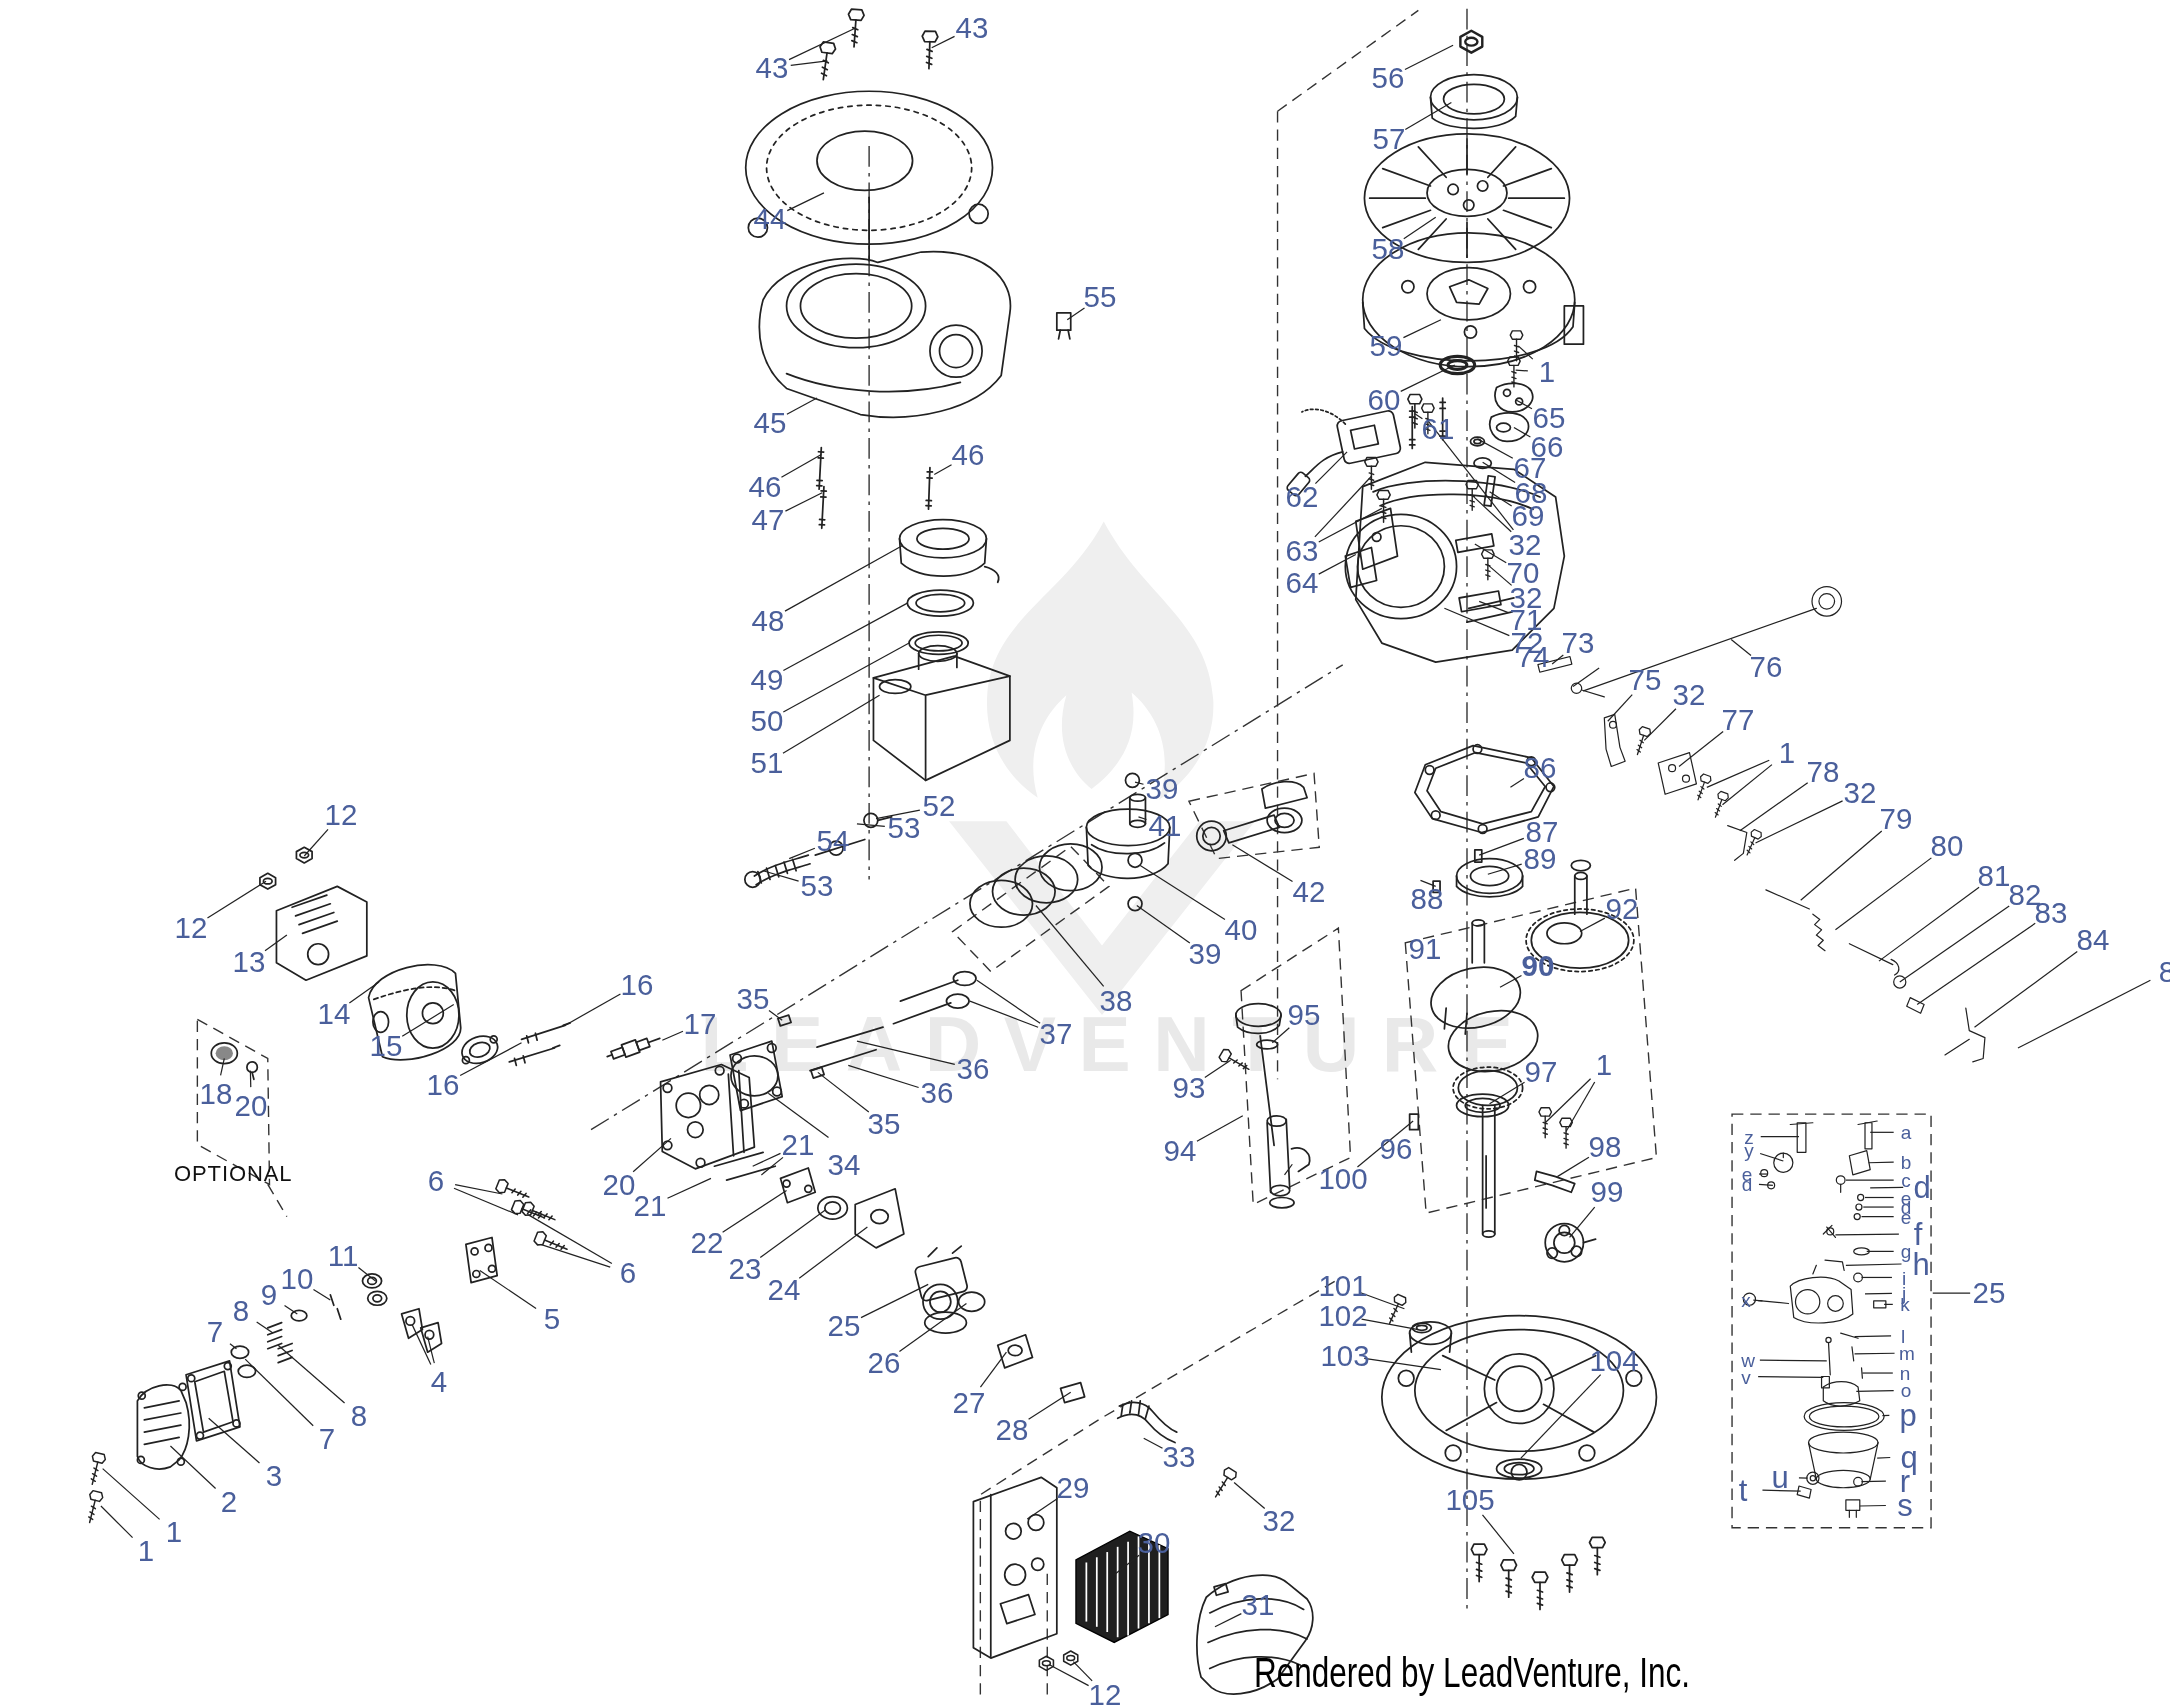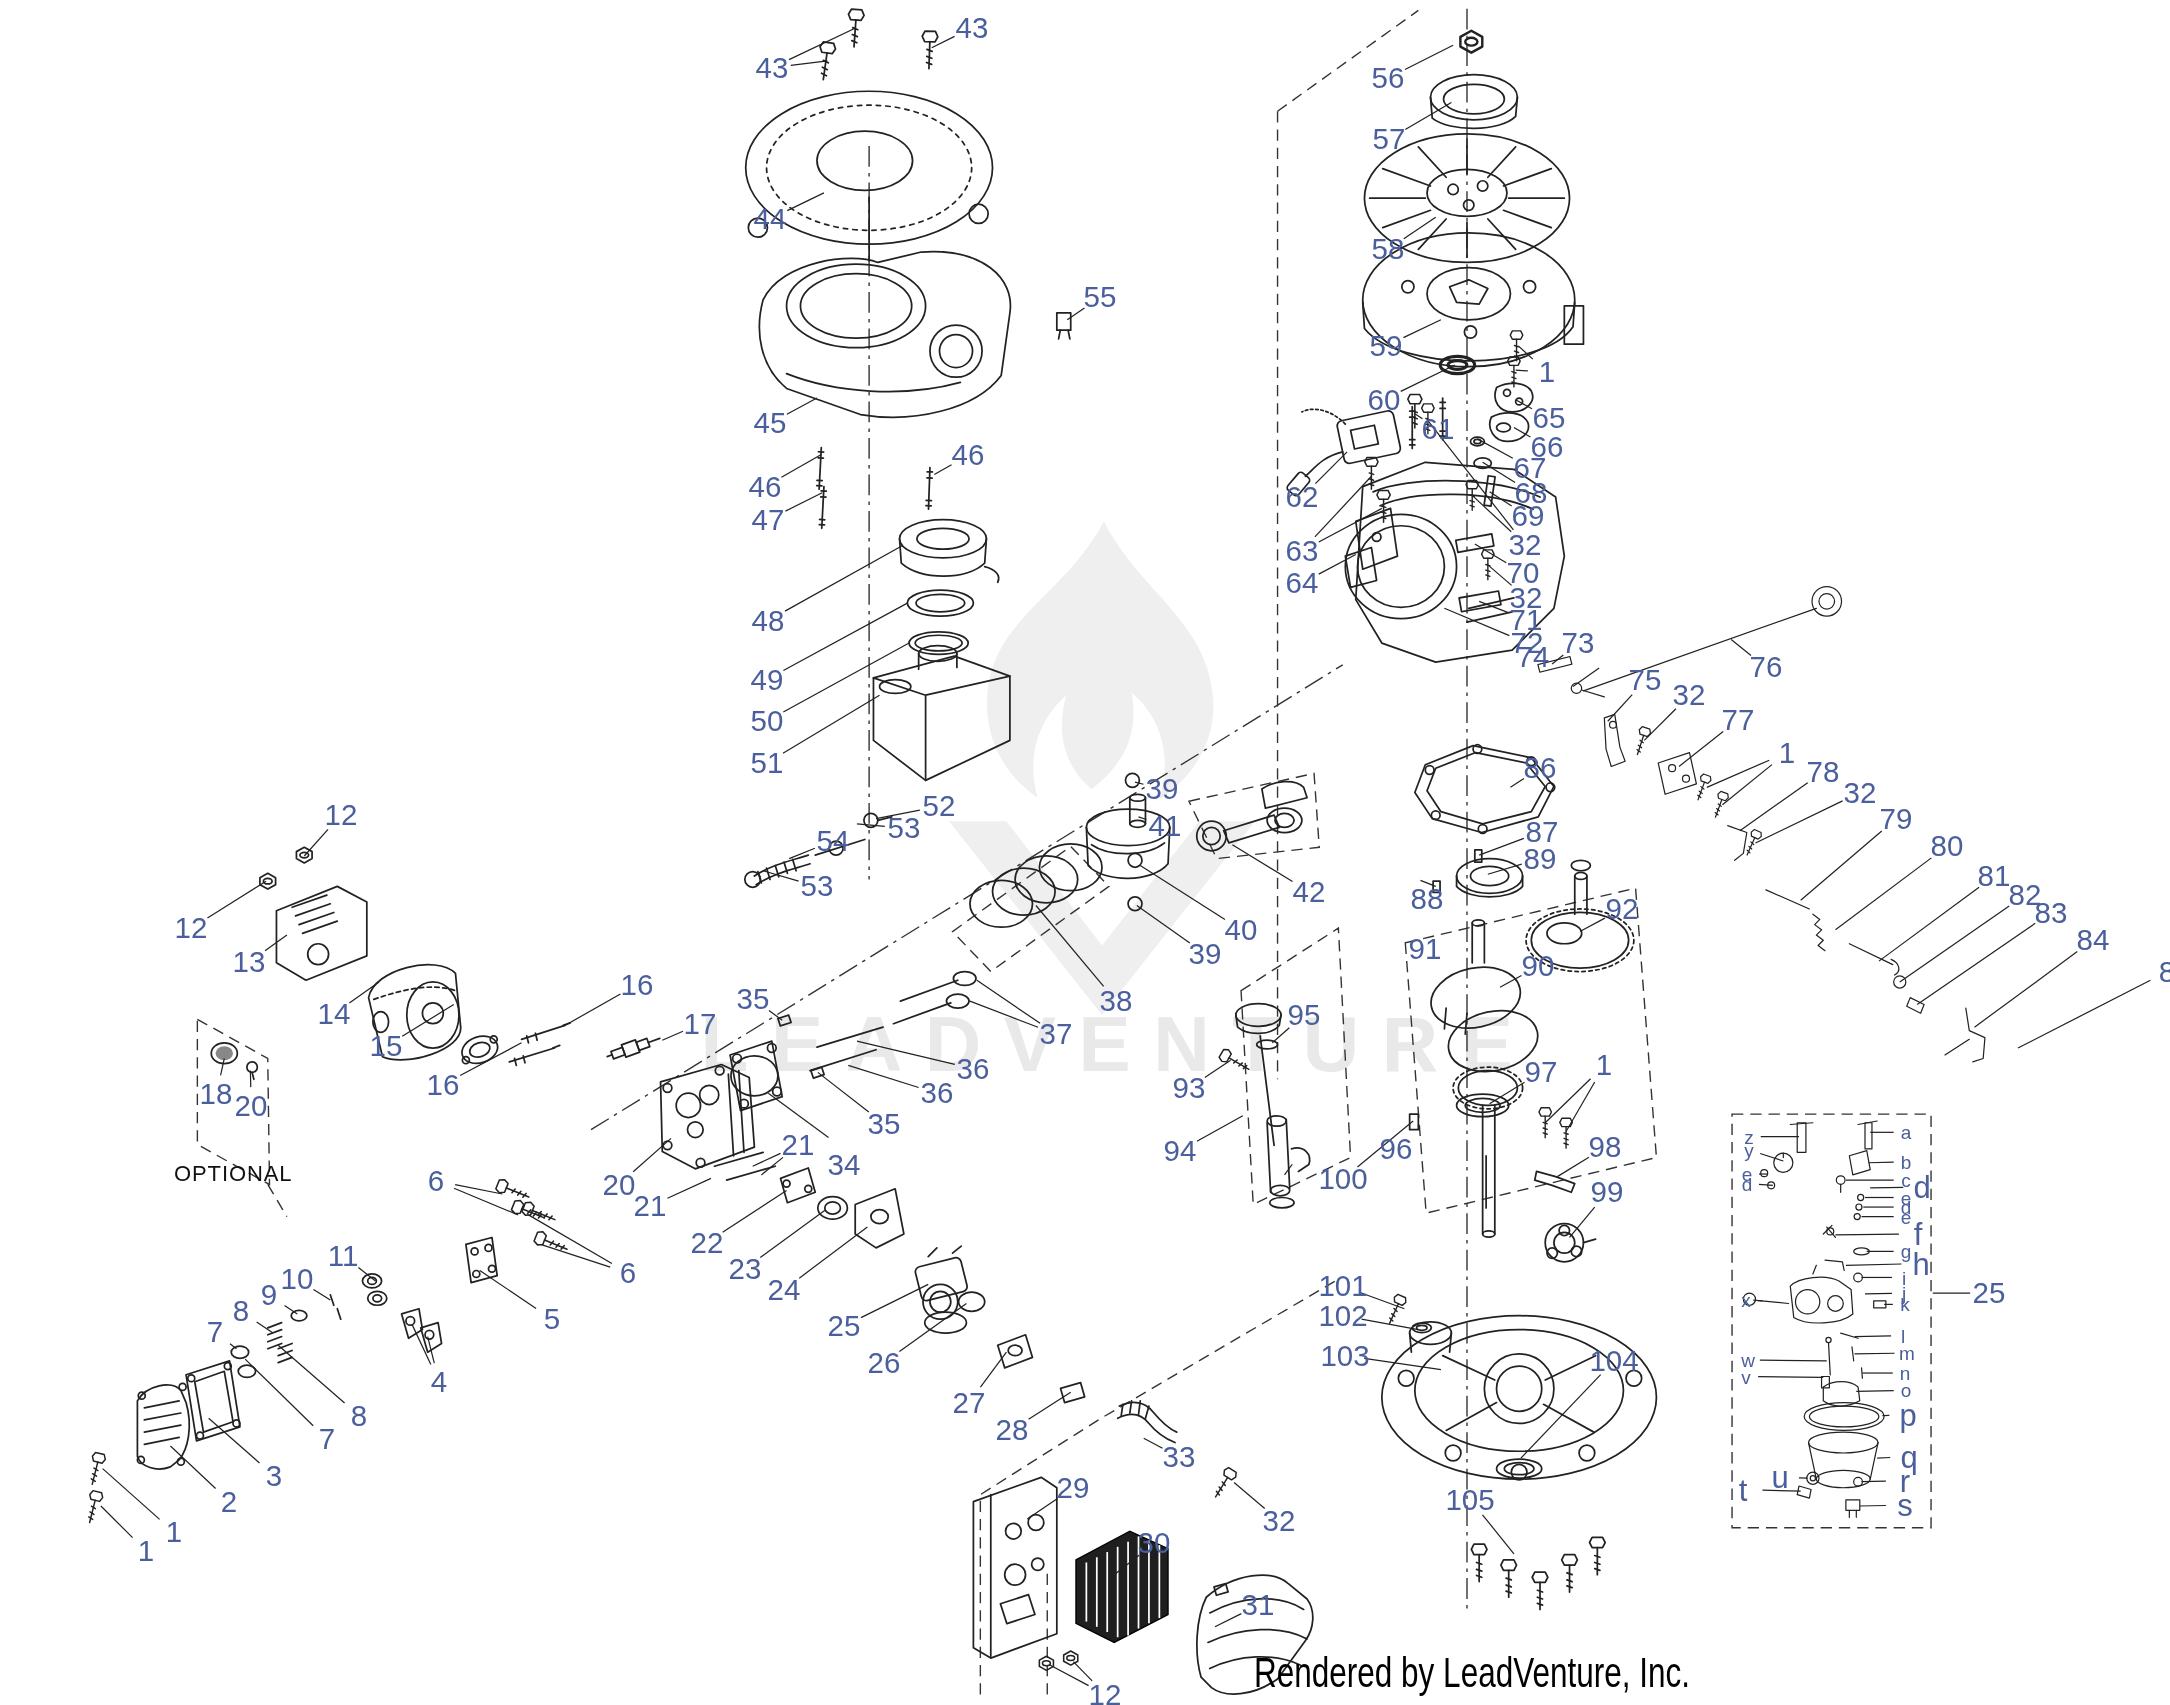--- a/index.html
+++ b/index.html
@@ -863,21 +863,21 @@
       <div class="callout" style="left: 1994px; top: 876px;">81</div>
       <div class="callout" style="left: 2025px; top: 895px;">82</div>
       <div class="callout" style="left: 2051px; top: 913px;">83</div>
       <div class="callout" style="left: 2093px; top: 940px;">84</div>
       <div class="callout" style="left: 2167px; top: 972px;">8</div>
       <div class="callout" style="left: 1540px; top: 768px;">86</div>
       <div class="callout" style="left: 1542px; top: 832px;">87</div>
       <div class="callout" style="left: 1403px; top: 899px; margin-left: 24px;">88</div>
       <div class="callout" style="left: 1540px; top: 859px;">89</div>
       <div class="callout" style="left: 1425px; top: 949px;">91</div>
-      <div class="callout" style="left: 1538px; top: 966px;">90</div>
+      <div class="callout" style="left: 1538px; top: 966px; font-weight: bold;">90</div>
       <div class="callout" style="left: 1622px; top: 909px;">92</div>
       <div class="callout" style="left: 1162px; top: 789px;">39</div>
       <div class="callout" style="left: 1165px; top: 826px;">41</div>
       <div class="callout" style="left: 1309px; top: 892px;">42</div>
       <div class="callout" style="left: 1241px; top: 930px;">40</div>
       <div class="callout" style="left: 1205px; top: 954px;">39</div>
       <div class="callout" style="left: 1116px; top: 1001px;">38</div>
       <div class="callout" style="left: 1056px; top: 1034px;">37</div>
       <div class="callout" style="left: 973px; top: 1069px;">36</div>
       <div class="callout" style="left: 937px; top: 1093px;">36</div>

